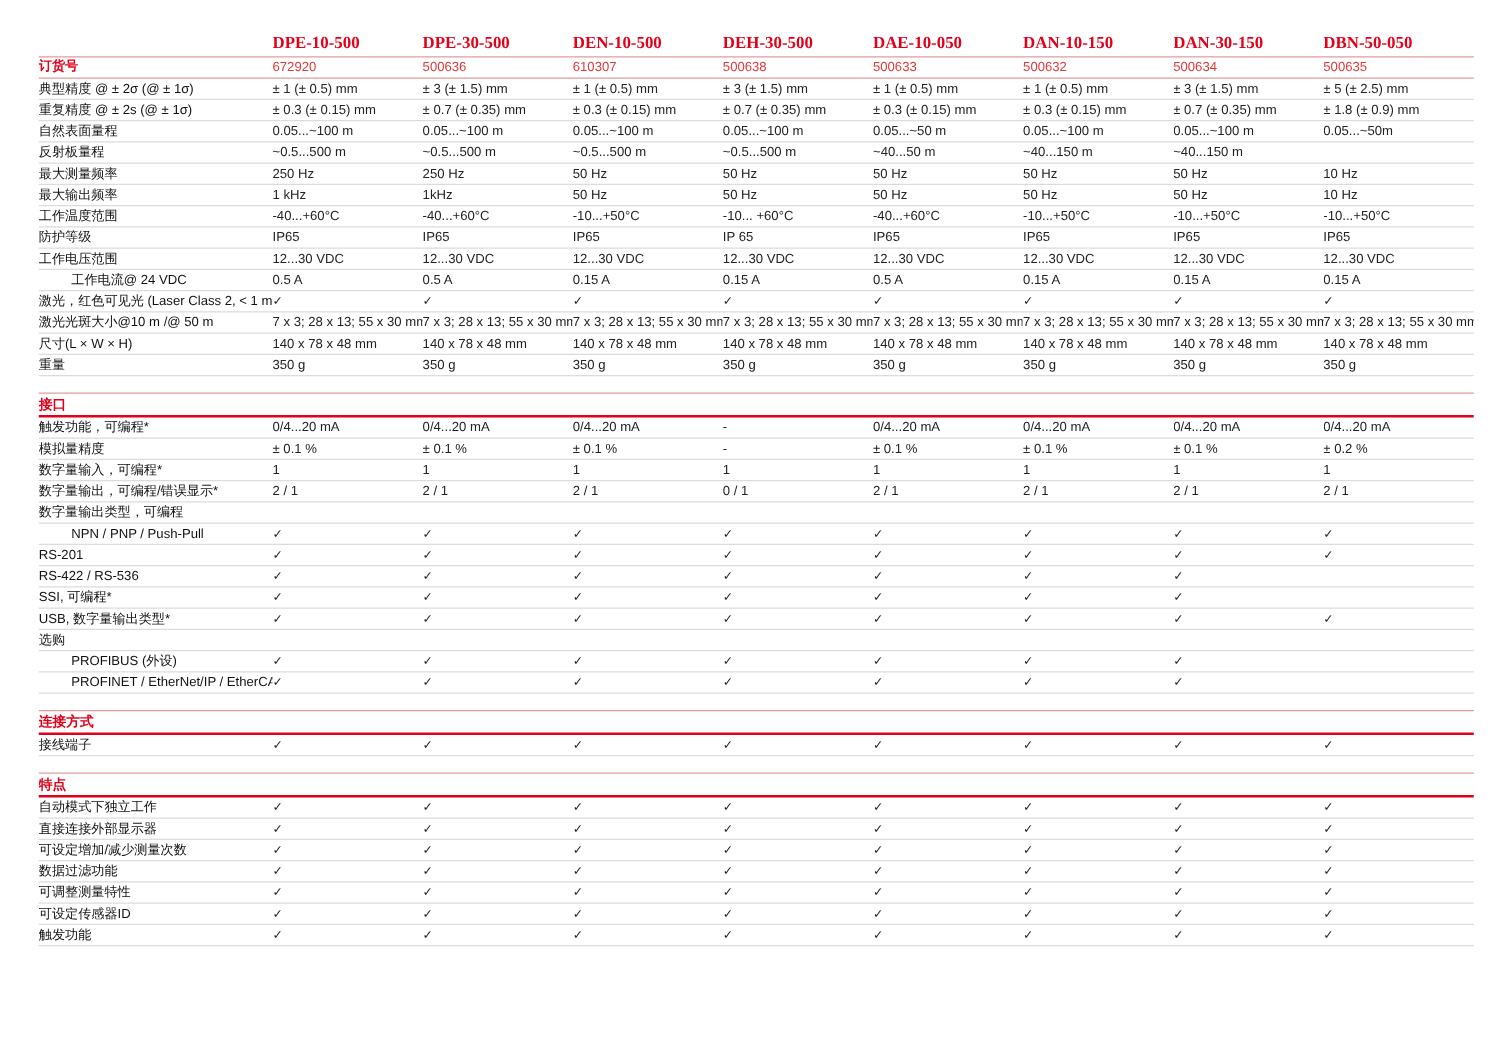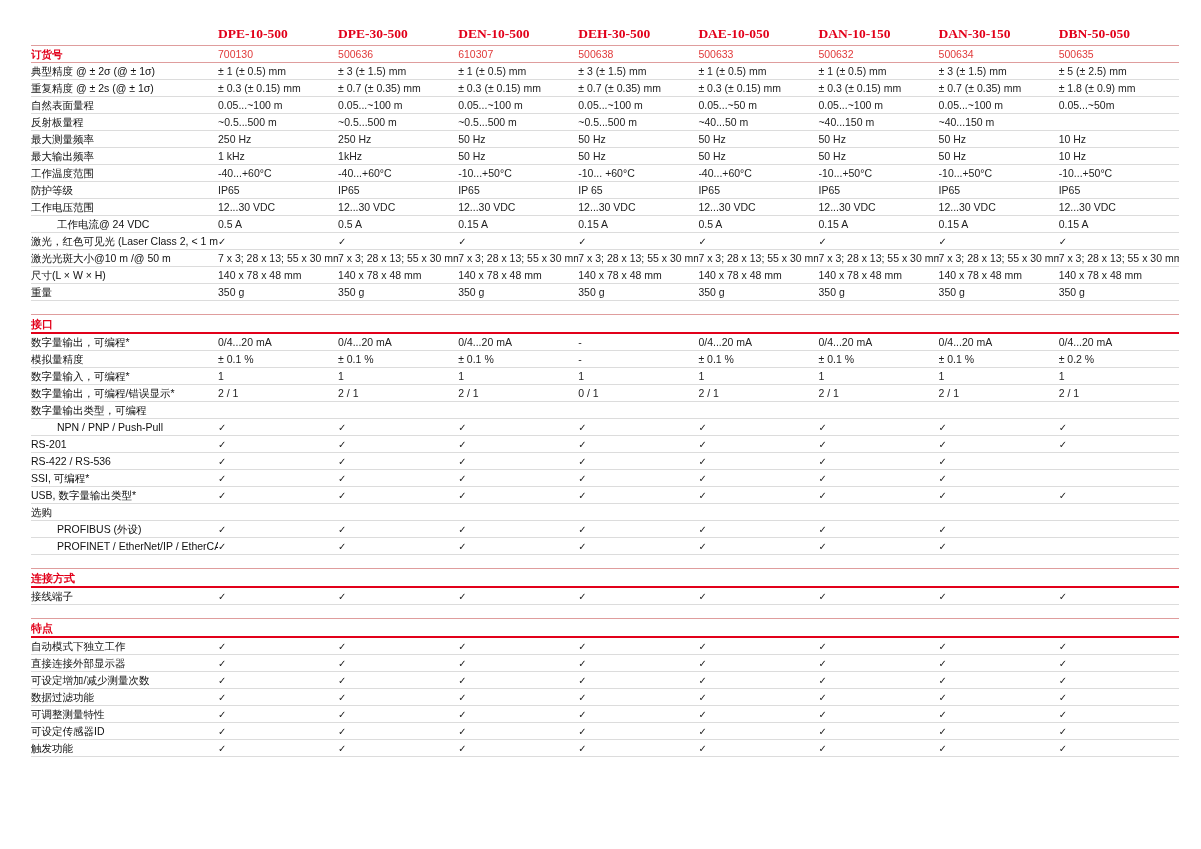--- a/index.html
+++ b/index.html
@@ -18,21 +18,21 @@
   .grid > span{white-space:nowrap;overflow:hidden;padding-right:5px;}
 
   .products-row{padding-bottom:4px;border-bottom:1px solid var(--thin-red);}
   .products-row > span{
     color:var(--red);font-weight:bold;font-size:13.5px;line-height:15px;
     font-family:Liberation Serif, serif;letter-spacing:0px;
   }
 
   .order-row{border-bottom:1px solid var(--thin-red);}
   .order-row > span{color:#e03a3a;font-size:10.5px;line-height:16px;}
-  .order-row > .row-label{color:var(--red);font-weight:bold;}
+  .order-row > .row-label{color:var(--red);font-weight:bold;font-family:Liberation Mono, monospace;}
 
   .section{margin-top:13px;}
   .section.first{margin-top:0;}
   .section-header{
     border-bottom:2px solid var(--red);border-top:1px solid var(--thin-red);
     color:var(--red);font-weight:bold;font-size:11px;line-height:16px;padding-top:1px;
   }
   .section.first .section-header{border-top:none;}
 
   .row{border-bottom:1px solid var(--gray-line);}
@@ -52,21 +52,21 @@
       <span>DPE-30-500</span>
       <span>DEN-10-500</span>
       <span>DEH-30-500</span>
       <span>DAE-10-050</span>
       <span>DAN-10-150</span>
       <span>DAN-30-150</span>
       <span>DBN-50-050</span>
     </div>
     <div class="grid order-row">
       <span class="row-label">订货号</span>
-      <span>700130</span>
+      <span>672920</span>
       <span>500636</span>
       <span>610307</span>
       <span>500638</span>
       <span>500633</span>
       <span>500632</span>
       <span>500634</span>
       <span>500635</span>
     </div>
     <div class="section first">
       <div class="grid row">
@@ -230,21 +230,21 @@
         <span></span>
         <span></span>
         <span></span>
         <span></span>
         <span></span>
         <span></span>
         <span></span>
         <span></span>
       </div>
       <div class="grid row">
-        <span class="row-label">数字量输出，可编程*</span>
+        <span class="row-label">触发功能，可编程*</span>
         <span class="cell">0/4...20 mA</span>
         <span class="cell">0/4...20 mA</span>
         <span class="cell">0/4...20 mA</span>
         <span class="cell">-</span>
         <span class="cell">0/4...20 mA</span>
         <span class="cell">0/4...20 mA</span>
         <span class="cell">0/4...20 mA</span>
         <span class="cell">0/4...20 mA</span>
       </div>
       <div class="grid row">

